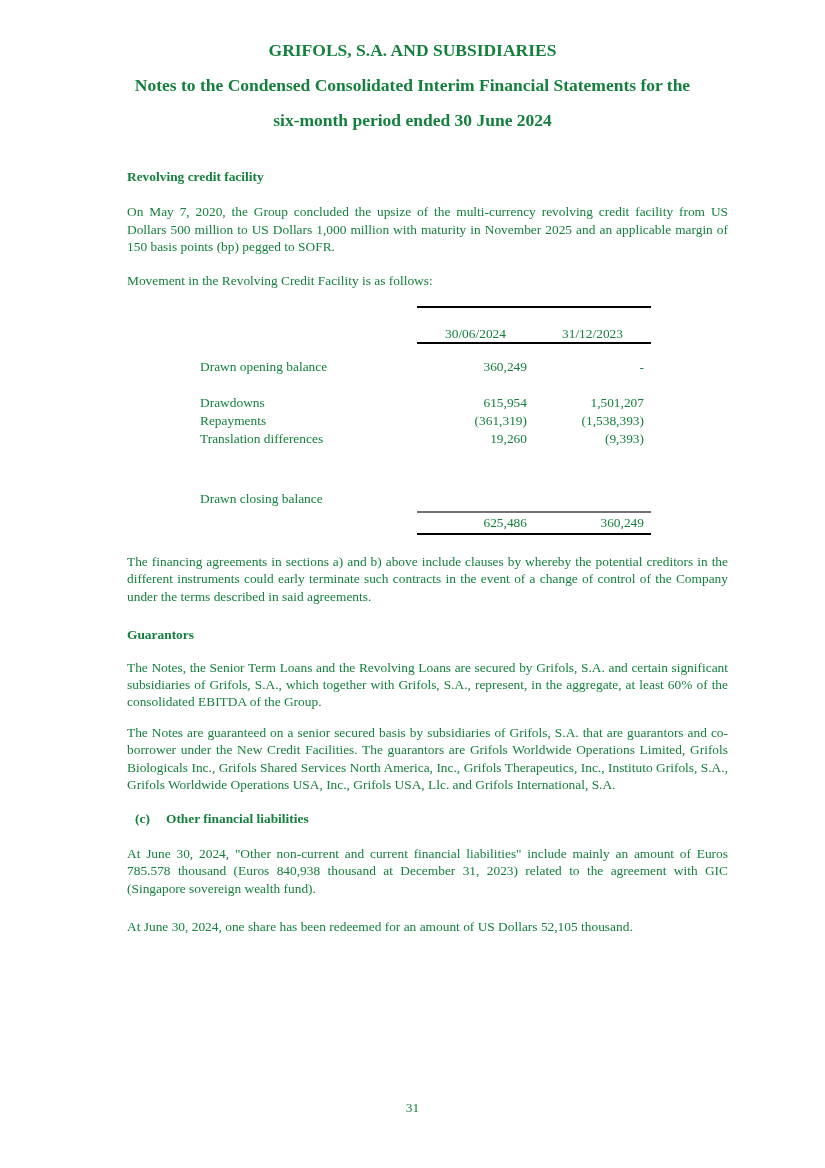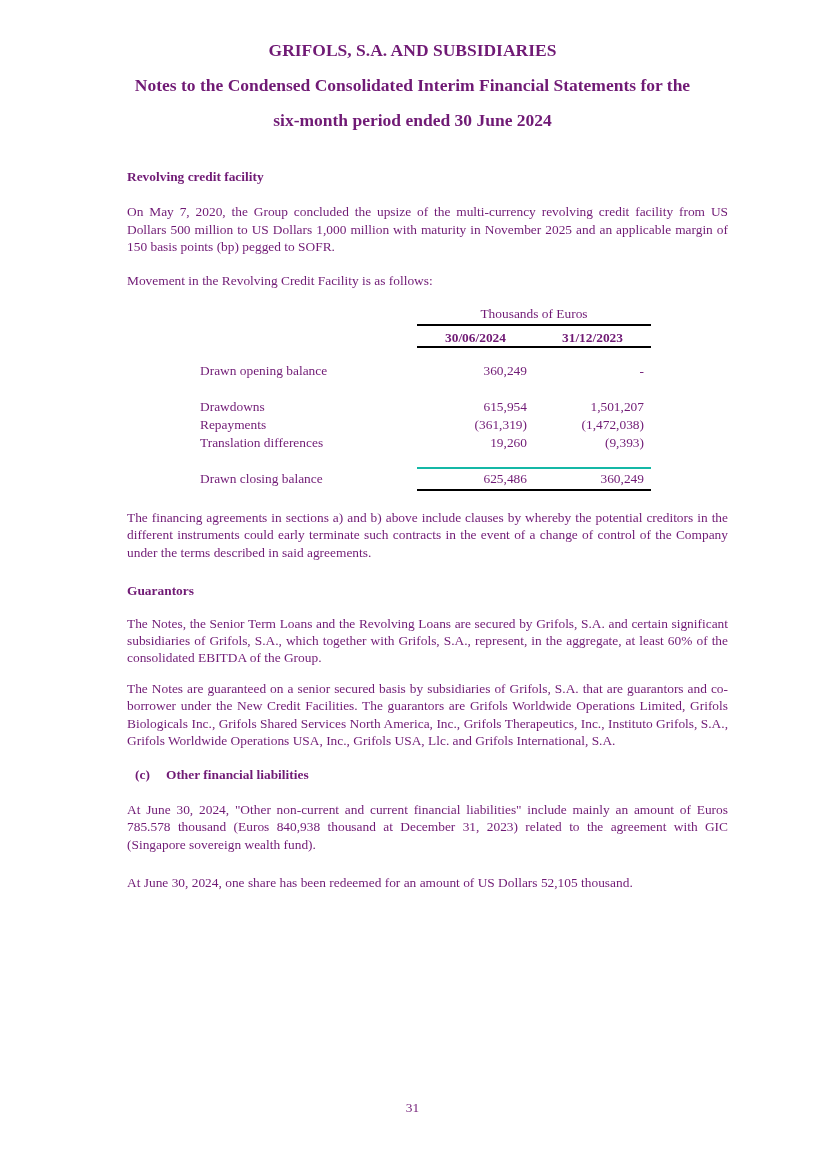--- a/index.html
+++ b/index.html
@@ -3,21 +3,21 @@
 <meta charset="utf-8">
 <style>
   * { margin: 0; padding: 0; box-sizing: border-box; }
   html, body { background: #e8e8e8; }
   .page {
     position: relative;
     width: 825px;
     height: 1168px;
     margin: 0 auto;
     background: #ffffff;
-    color: #701a75;
+    color: #15803d;
     font-family: "Liberation Serif", "DejaVu Serif", serif;
     overflow: hidden;
   }
   
   .doc-header { padding-top: 40px; text-align: center; }
   .doc-header .t-line {
     font-size: 17.5px;
     font-weight: bold;
     line-height: 20px;
   }
@@ -51,43 +51,44 @@
   }
   .t-head-area { margin-left: 217px; width: 234px; }
   .group-header {
     text-align: center;
     line-height: 16px;
     padding-bottom: 2px;
   }
   .hrule { border-top: 2px solid #000; }
   .col-headers {
     display: flex;
-    font-weight: bold;
+    font-weight: normal;
     line-height: 15px;
-    padding: 4px 0 1px 0;
+    padding: 18px 0 1px 0;
   }
   .col-headers span {
     width: 117px;
     text-align: center;
   }
   .t-row { display: flex; line-height: 18px; }
   .t-label { width: 217px; }
   .t-nums { display: flex; width: 234px; }
   .t-val {
     width: 117px;
     text-align: right;
     padding-right: 7px;
   }
   .spacer-14 { height: 14px; }
   .spacer-18 { height: 18px; }
   .spacer-15 { height: 15px; }
   .closing .t-nums {
-    border-top: 2px solid #14b8a6;
+    border-top: 2px solid #737373;
     border-bottom: 2px solid #000;
     padding: 1px 0;
+    margin-top: 48px;
   }
   .closing { align-items: center; }
 
   
   .sub-heading {
     font-weight: bold;
     display: flex;
     margin-left: 8px;
   }
   .sub-heading .enum { width: 31px; }
@@ -116,21 +117,20 @@
   <div class="content">
 
     <div class="sec-heading mt-38">Revolving credit facility</div>
 
     <p class="para mt-18">On May 7, 2020, the Group concluded the upsize of the multi-currency revolving credit facility from US Dollars 500 million to US Dollars 1,000 million with maturity in November 2025 and an applicable margin of 150 basis points (bp) pegged to SOFR.</p>
 
     <p class="para mt-16">Movement in the Revolving Credit Facility is as follows:</p>
 
     <div class="fin-table">
       <div class="t-head-area">
-        <div class="group-header">Thousands of Euros</div>
         <div class="hrule"></div>
         <div class="col-headers">
           <span>30/06/2024</span>
           <span>31/12/2023</span>
         </div>
         <div class="hrule"></div>
       </div>
 
       <div class="spacer-14"></div>
 
@@ -149,21 +149,21 @@
         <div class="t-nums">
           <span class="t-val">615,954</span>
           <span class="t-val">1,501,207</span>
         </div>
       </div>
 
       <div class="t-row">
         <div class="t-label">Repayments</div>
         <div class="t-nums">
           <span class="t-val">(361,319)</span>
-          <span class="t-val">(1,472,038)</span>
+          <span class="t-val">(1,538,393)</span>
         </div>
       </div>
 
       <div class="t-row">
         <div class="t-label">Translation differences</div>
         <div class="t-nums">
           <span class="t-val">19,260</span>
           <span class="t-val">(9,393)</span>
         </div>
       </div>

